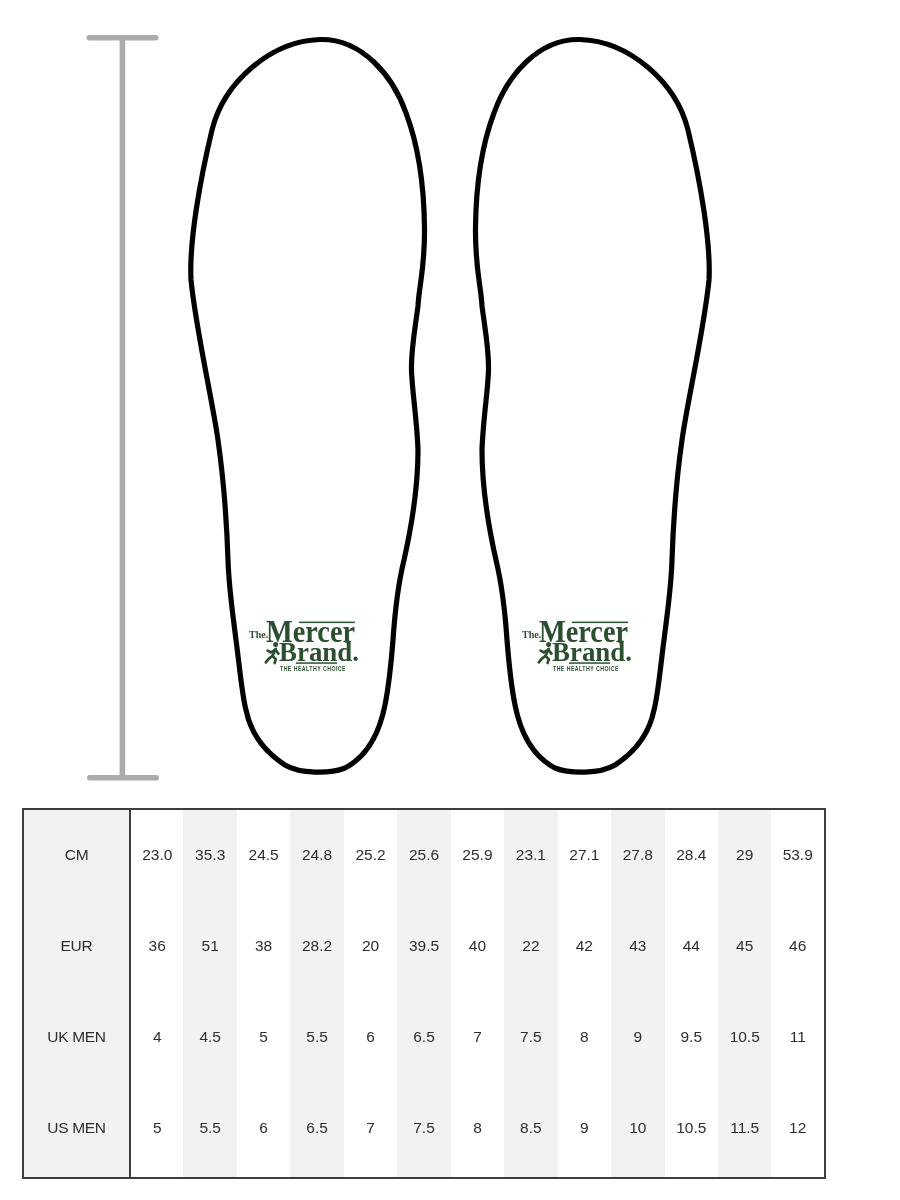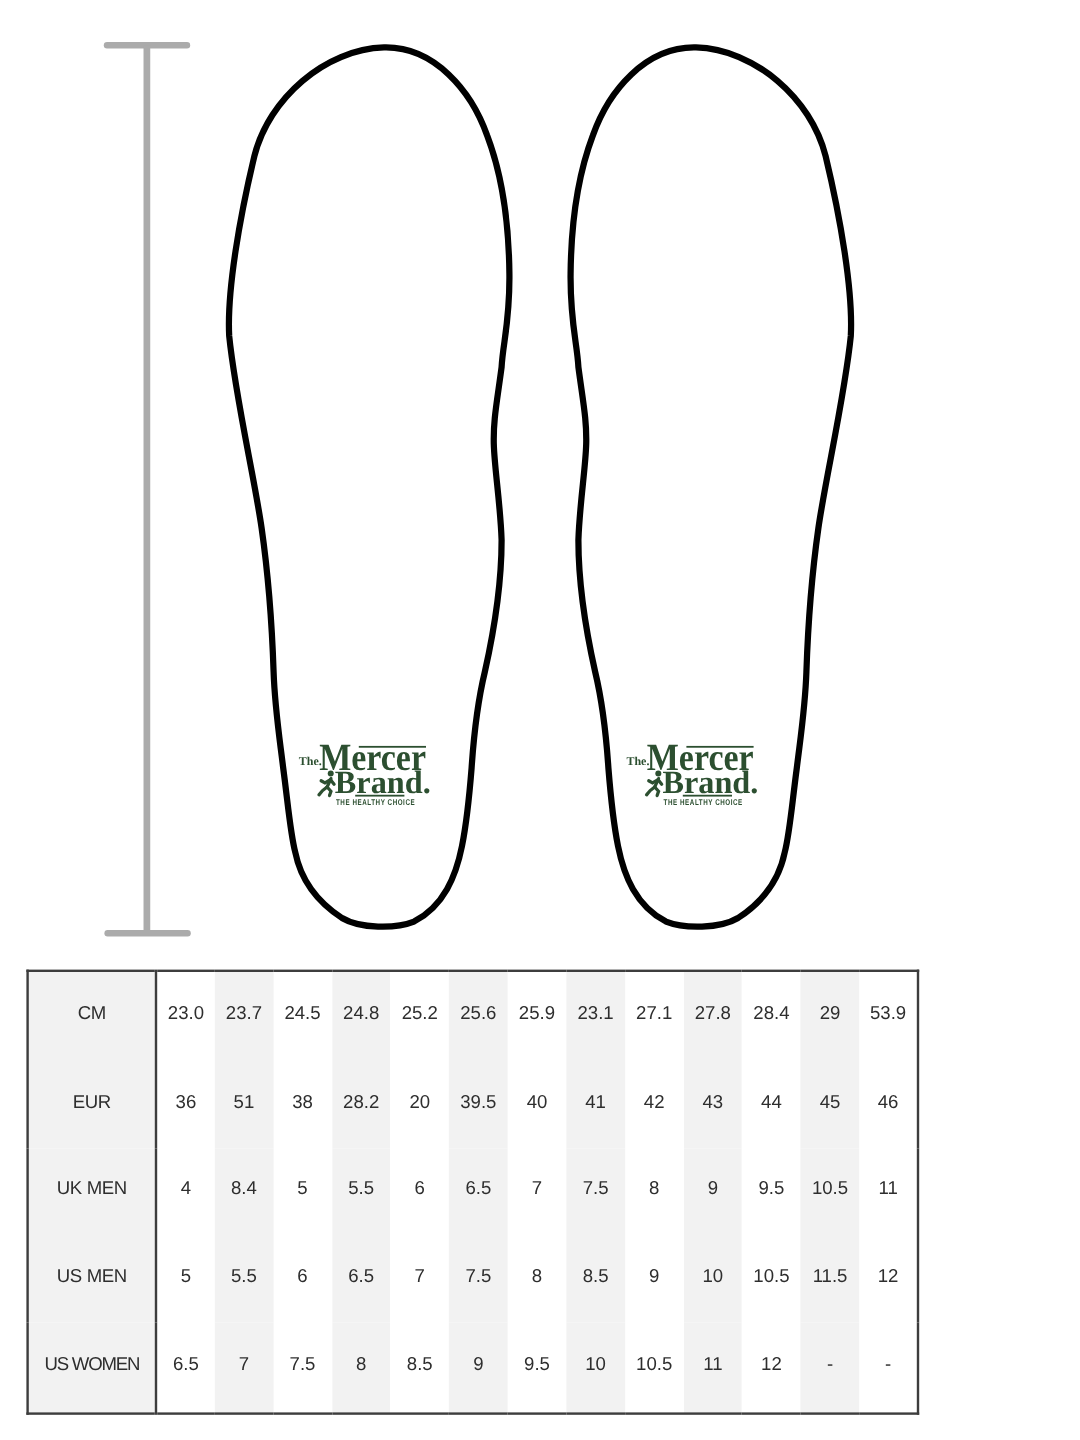--- a/index.html
+++ b/index.html
@@ -1,19 +1,19 @@
 <!DOCTYPE html>
 <html><head>
 <meta charset="utf-8">
 <style>
   html,body{margin:0;padding:0;width:900px;height:1200px;background:#ffffff;
     font-family:"Liberation Sans", sans-serif;}
   .abs{position:absolute;}
   table.size{border-collapse:collapse;table-layout:fixed;
-    position:absolute;left:22px;top:808px;width:744px;height:371px;
+    position:absolute;left:22px;top:808px;width:804px;height:371px;
     border:2px solid #3d3d3d;font-family:"Liberation Sans", sans-serif;}
   table.size td{text-align:center;vertical-align:middle;padding:0 0 4px 0;
     font-size:15.5px;color:#2e2e2e;}
   td.hdr{background:#f2f2f2;border-right:2px solid #3d3d3d;font-size:14px;letter-spacing:-0.3px;}
   td.g{background:#f2f2f2;}
 </style>
 </head>
 <body>
 
 <svg class="abs" style="left:0;top:0" width="900" height="800" viewBox="0 0 900 800">
@@ -87,21 +87,21 @@
       <col>
       <col>
       <col>
       <col>
   </colgroup>
 
   <tbody>
       <tr>
         <td class="hdr">CM</td>
         <td>23.0</td>
-        <td class="g">23.7</td>
+        <td class="g">35.3</td>
         <td>24.5</td>
         <td class="g">24.8</td>
         <td>25.2</td>
         <td class="g">25.6</td>
         <td>25.9</td>
         <td class="g">23.1</td>
         <td>27.1</td>
         <td class="g">27.8</td>
         <td>28.4</td>
         <td class="g">29</td>
@@ -110,32 +110,32 @@
 
   <tr>
         <td class="hdr">EUR</td>
         <td>36</td>
         <td class="g">51</td>
         <td>38</td>
         <td class="g">28.2</td>
         <td>20</td>
         <td class="g">39.5</td>
         <td>40</td>
-        <td class="g">41</td>
+        <td class="g">22</td>
         <td>42</td>
         <td class="g">43</td>
         <td>44</td>
         <td class="g">45</td>
         <td>46</td>
       </tr>
 
   <tr>
         <td class="hdr">UK MEN</td>
         <td>4</td>
-        <td class="g">8.4</td>
+        <td class="g">4.5</td>
         <td>5</td>
         <td class="g">5.5</td>
         <td>6</td>
         <td class="g">6.5</td>
         <td>7</td>
         <td class="g">7.5</td>
         <td>8</td>
         <td class="g">9</td>
         <td>9.5</td>
         <td class="g">10.5</td>
@@ -152,30 +152,14 @@
         <td class="g">7.5</td>
         <td>8</td>
         <td class="g">8.5</td>
         <td>9</td>
         <td class="g">10</td>
         <td>10.5</td>
         <td class="g">11.5</td>
         <td>12</td>
       </tr>
 
-  <tr>
-        <td class="hdr" style="letter-spacing:-1px">US WOMEN</td>
-        <td>6.5</td>
-        <td class="g">7</td>
-        <td>7.5</td>
-        <td class="g">8</td>
-        <td>8.5</td>
-        <td class="g">9</td>
-        <td>9.5</td>
-        <td class="g">10</td>
-        <td>10.5</td>
-        <td class="g">11</td>
-        <td>12</td>
-        <td class="g">-</td>
-        <td>-</td>
-      </tr>
 </tbody>
   </table>
 
 </body></html>

